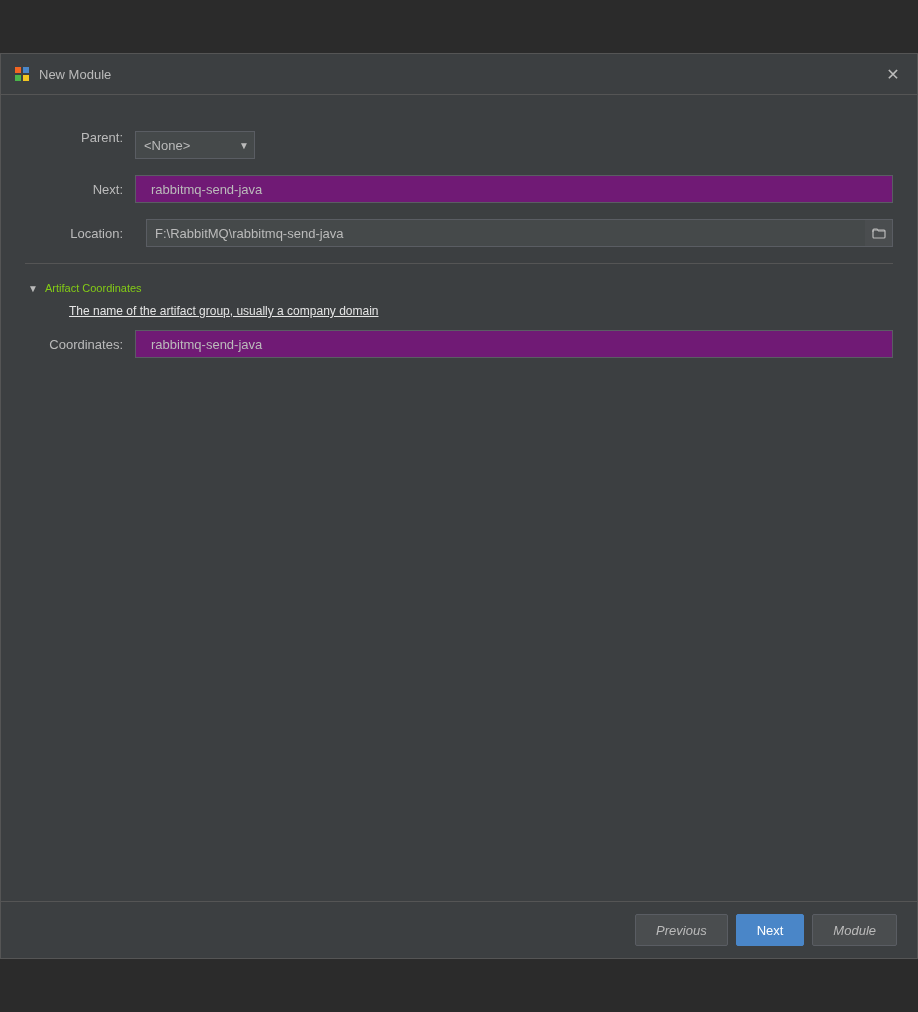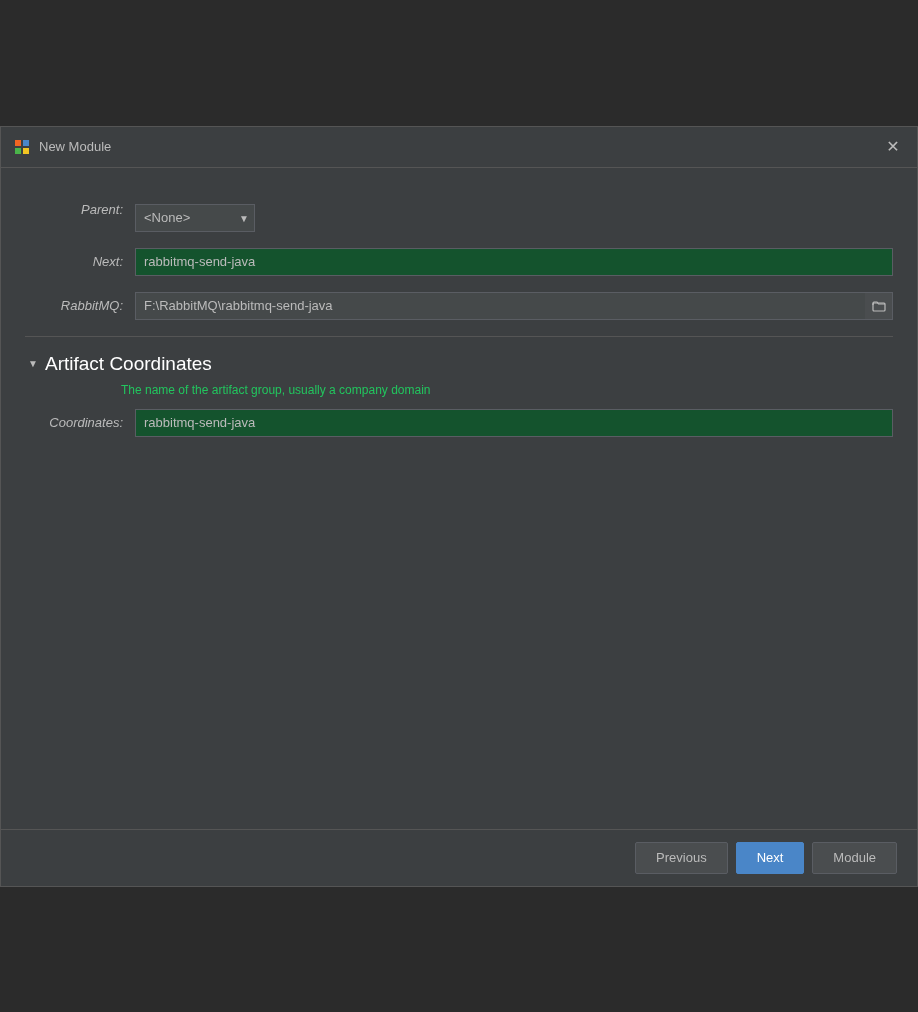--- a/index.html
+++ b/index.html
@@ -15,21 +15,21 @@
       font-family: 'Segoe UI', Arial, sans-serif;
       font-size: 13px;
       color: #bbbbbb;
       display: flex;
       align-items: center;
       justify-content: center;
     }
 
     .dialog {
       width: 918px;
-      height: 761px;
+      height: 906px;
       background: #3c3f41;
       display: flex;
       flex-direction: column;
       border: 1px solid #555555;
     }
 
     .title-bar {
       display: flex;
       align-items: center;
       padding: 8px 12px;
@@ -83,33 +83,32 @@
       align-items: center;
       margin-bottom: 16px;
     }
 
     .form-label {
       width: 110px;
       text-align: right;
       padding-right: 12px;
       color: #bbbbbb;
       flex-shrink: 0;
-      font-style: italic;
     }
 
     .form-control-wrapper {
       flex: 1;
     }
 
     .text-input {
       width: 100%;
-      background: #14532d;
-      border: 1px solid #5a5d63;
-      color: #bbbbbb;
-      padding: 4px 8px;
+      background: #701a75;
+      border: 1px solid #5a5d63;
+      color: #bbbbbb;
+      padding: 4px 15px;
       font-size: 13px;
       height: 28px;
       outline: none;
     }
 
     .text-input.active-border {
       border-color: #4a9cc7;
     }
 
     .select-wrapper {
@@ -145,20 +144,21 @@
     .location-row {
       display: flex;
       align-items: center;
       margin-bottom: 16px;
     }
 
     .location-input-wrapper {
       flex: 1;
       position: relative;
       display: flex;
+      margin-left: 11px;
     }
 
     .location-input {
       flex: 1;
       background: #45494a;
       border: 1px solid #5a5d63;
       color: #bbbbbb;
       padding: 4px 32px 4px 8px;
       font-size: 13px;
       height: 28px;
@@ -194,30 +194,31 @@
       display: flex;
       align-items: center;
       justify-content: center;
       cursor: pointer;
       margin-right: 4px;
       color: #bbbbbb;
       font-size: 10px;
     }
 
     .section-title {
-      color: #ffffff;
-      font-size: 19px;
+      color: #84cc16;
+      font-size: 11px;
     }
 
     .hint-text {
-      color: #22c55e;
+      color: #e5e5e5;
       font-size: 12px;
-      margin-left: 96px;
+      margin-left: 44px;
       margin-bottom: 12px;
       margin-top: -8px;
+      text-decoration: underline;
     }
 
     .bottom-bar {
       display: flex;
       align-items: center;
       justify-content: flex-end;
       padding: 12px 20px;
       border-top: 1px solid #555555;
       gap: 8px;
       background: #3c3f41;
@@ -231,20 +232,21 @@
       border-radius: 2px;
       height: 32px;
       display: flex;
       align-items: center;
       justify-content: center;
     }
 
     .btn-default {
       background: #4a4d4f;
       color: #bbbbbb;
+      font-style: italic;
     }
 
     .btn-primary {
       background: #4a86c8;
       color: #ffffff;
       border-color: #4a86c8;
     }
 
     .divider {
       height: 1px;
@@ -285,21 +287,21 @@
     </div>
 
     <div class="form-row">
       <div class="form-label">Next:</div>
       <div class="form-control-wrapper">
         <input type="text" class="text-input" value="rabbitmq-send-java" style="">
       </div>
     </div>
 
     <div class="location-row">
-      <div class="form-label">RabbitMQ:</div>
+      <div class="form-label">Location:</div>
       <div class="location-input-wrapper">
         <input type="text" class="location-input" value="F:\RabbitMQ\rabbitmq-send-java" style="">
         <div class="browse-button">
           <svg width="14" height="14" viewBox="0 0 14 14">
             <rect x="1" y="4" width="12" height="8" rx="1" fill="none" stroke="#bbbbbb" stroke-width="1.2"></rect>
             <path d="M1 6 L1 4 Q1 3 2 3 L5 3 L6.5 5 L13 5" fill="none" stroke="#bbbbbb" stroke-width="1.2"></path>
           </svg>
         </div>
       </div>
     </div>

